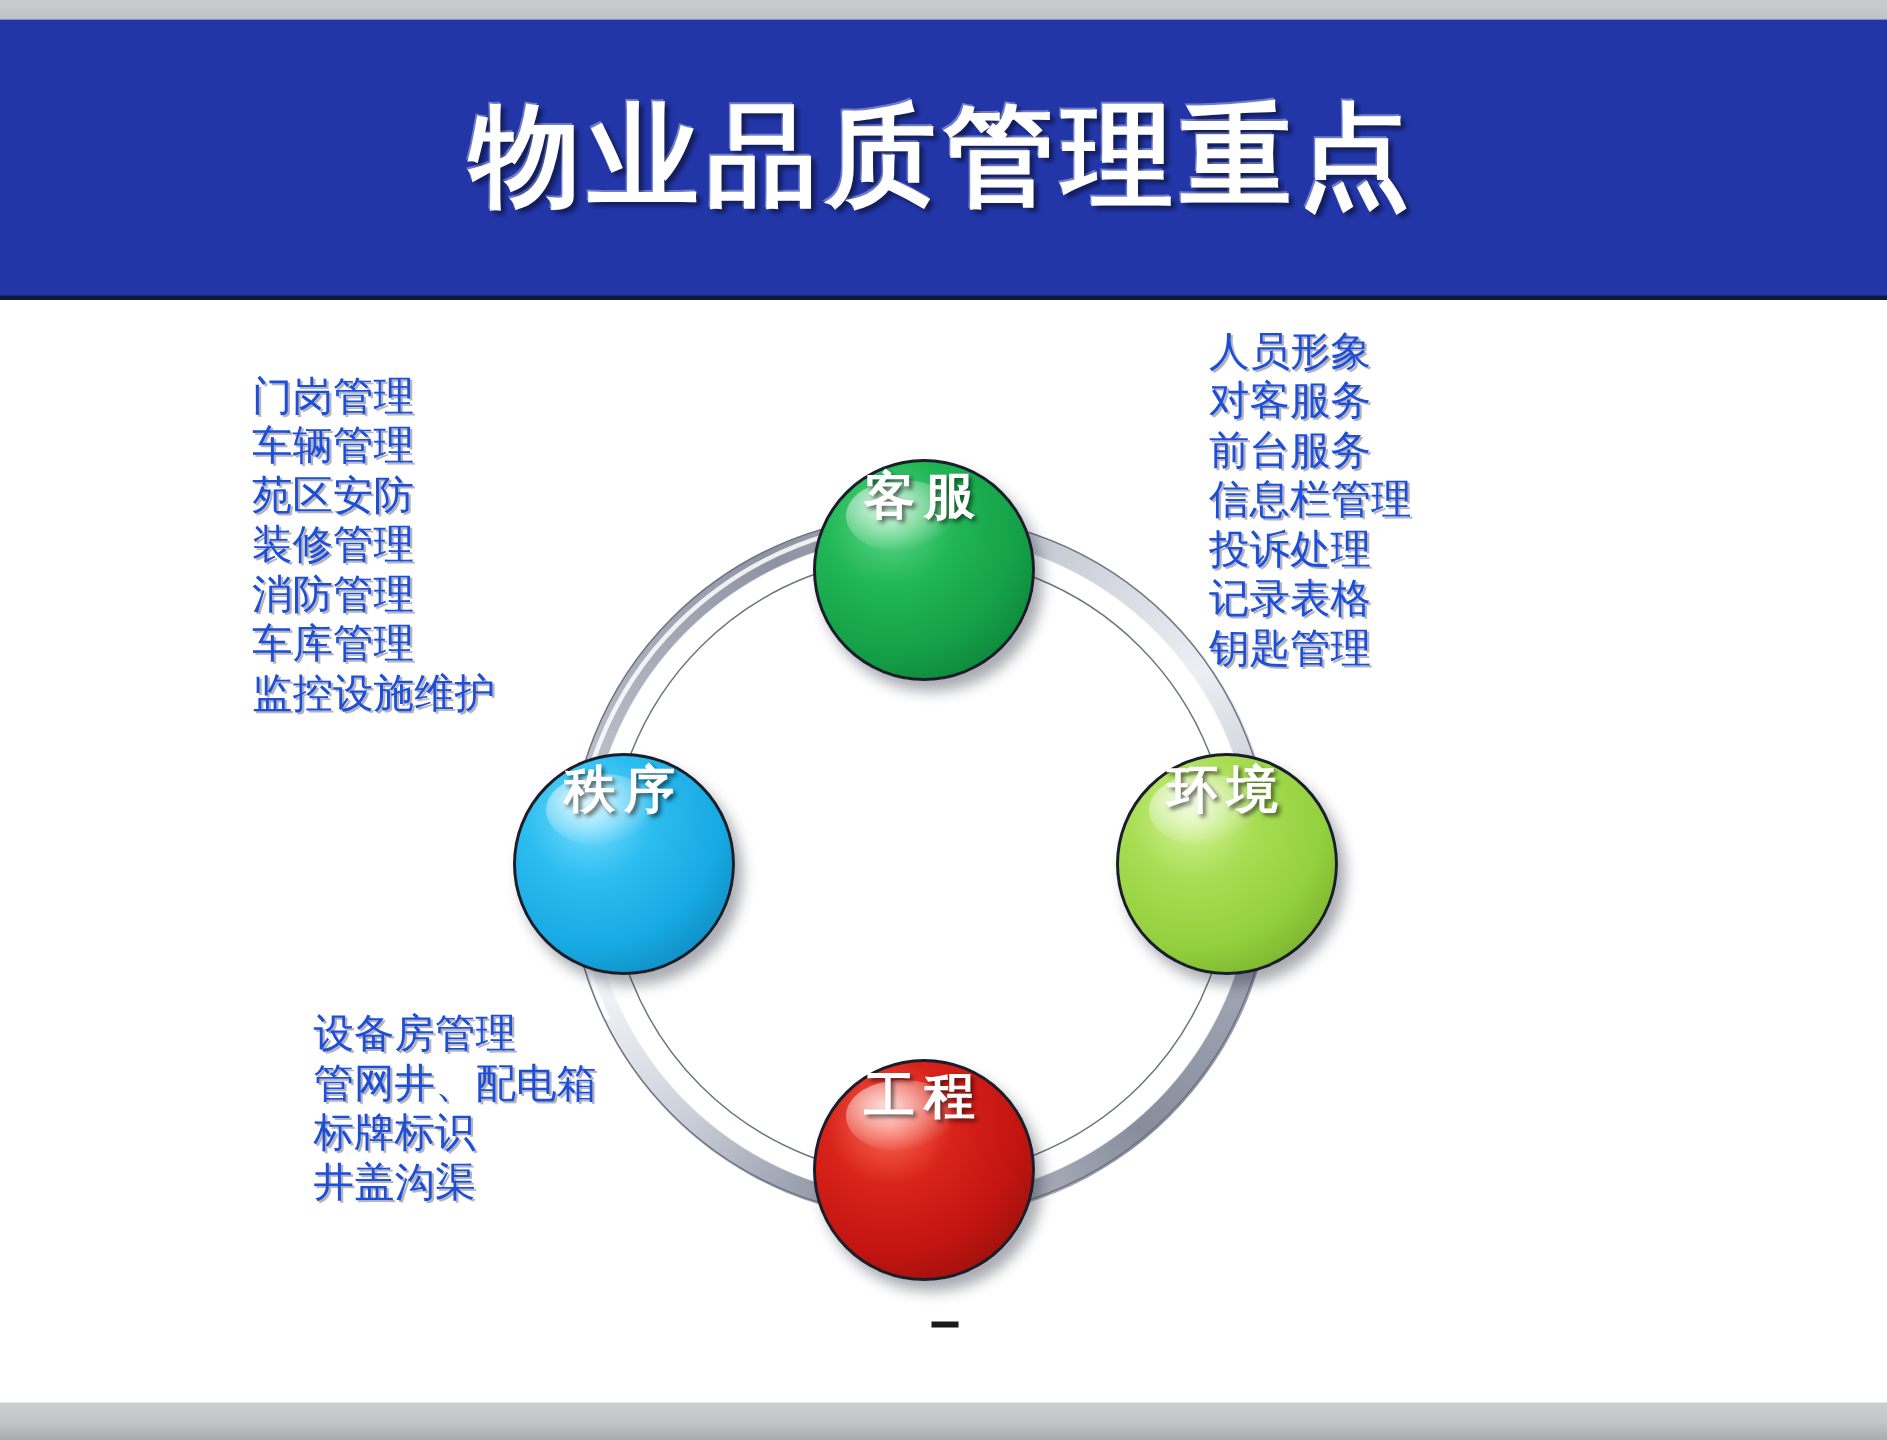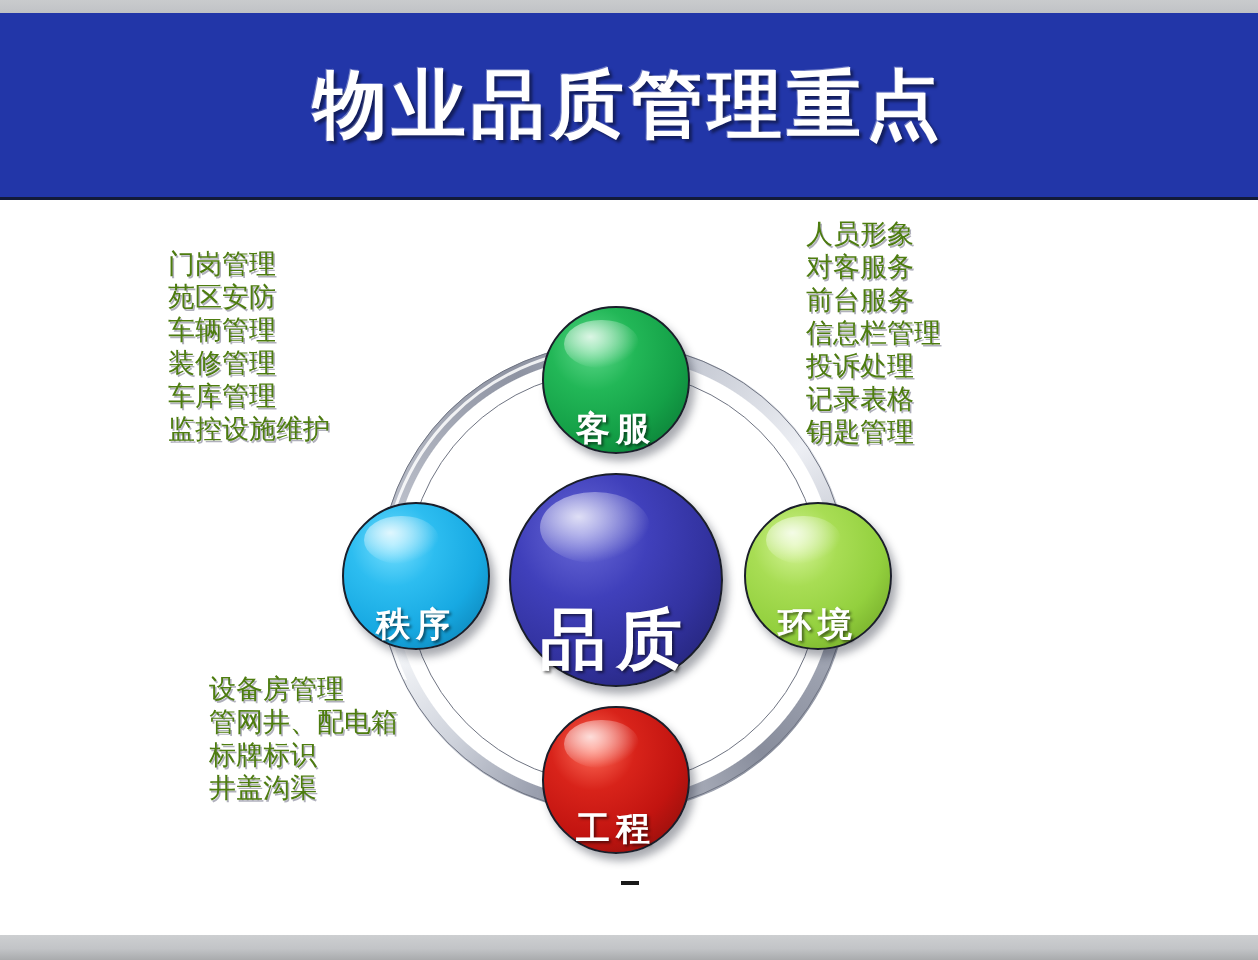--- a/index.html
+++ b/index.html
@@ -61,21 +61,21 @@
   .bottom-strip {
     position: absolute;
     left: 0; top: 935px;
     width: 1258px; height: 25px;
     background: linear-gradient(180deg, #cdcfd1 0%, #c2c4c7 55%, #a9abad 100%);
   }
 
   
   .list {
     position: absolute;
-    color: #4d7c0f;
+    color: #1d4ed8;
     font-size: 27px;
     line-height: 33px;
     font-family: "Liberation Serif", "DejaVu Serif", serif;
     white-space: nowrap;
     text-shadow: 1.5px 1.5px 0.5px rgba(150,150,165,0.75);
   }
   .list div { padding: 0; }
 
   #list-security { left: 168px; top: 248px; }
   #list-service  { left: 806px; top: 218px; }
@@ -130,21 +130,21 @@
     border: 3px solid rgba(255,255,255,0.85);
     clip-path: polygon(0 0, 58% 0, 10% 72%, 0 70%);
     pointer-events: none;
   }
 
   
   .node {
     position: absolute;
     border-radius: 50%;
     display: flex;
-    align-items: flex-end;
+    align-items: flex-start;
     justify-content: center;
     border: 2px solid #1a1e2a;
     box-shadow: 5px 7px 9px rgba(30,35,50,0.38);
   }
   .node::after {
     content: "";
     position: absolute;
     left: 14%;
     top: 8%;
     width: 52%;
@@ -217,23 +217,24 @@
   <div class="top-strip"></div>
 
   <div class="title-banner">
     <div class="title-text">物业品质管理重点</div>
   </div>
 
   <div class="canvas"></div>
 
   <div class="list" id="list-security">
     <div>门岗管理</div>
+    <div>车辆管理</div>
     <div>苑区安防</div>
-    <div>车辆管理</div>
     <div>装修管理</div>
+    <div>消防管理</div>
     <div>车库管理</div>
     <div>监控设施维护</div>
   </div>
 
   <div class="list" id="list-service">
     <div>人员形象</div>
     <div>对客服务</div>
     <div>前台服务</div>
     <div>信息栏管理</div>
     <div>投诉处理</div>
@@ -249,23 +250,20 @@
     <div>井盖沟渠</div>
   </div>
 
   <div class="diagram">
 
     <div class="ring"></div>
     <div class="ring-outer-edge"></div>
     <div class="ring-inner-edge"></div>
     <div class="ring-highlight"></div>
 
-    <div class="node" id="node-center">
-      <span class="node-label">品质</span>
-    </div>
 
     <div class="node" id="node-top">
       <span class="node-label">客服</span>
     </div>
 
     <div class="node" id="node-right">
       <span class="node-label">环境</span>
     </div>
 
     <div class="node" id="node-bottom">

